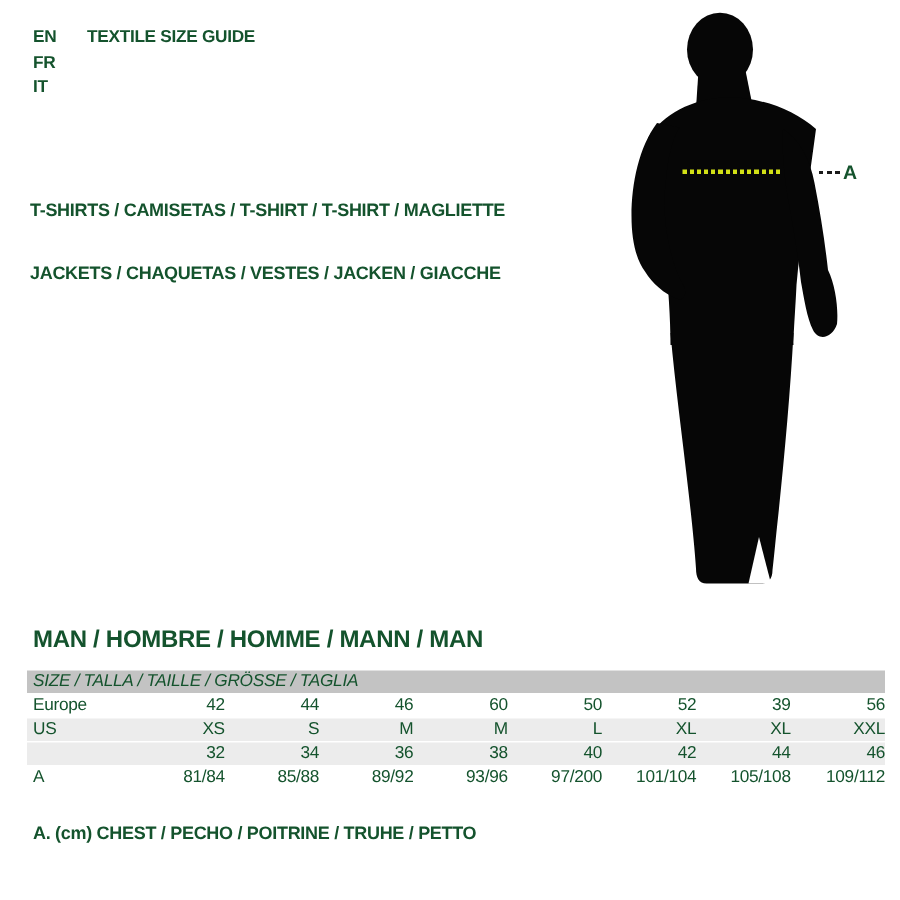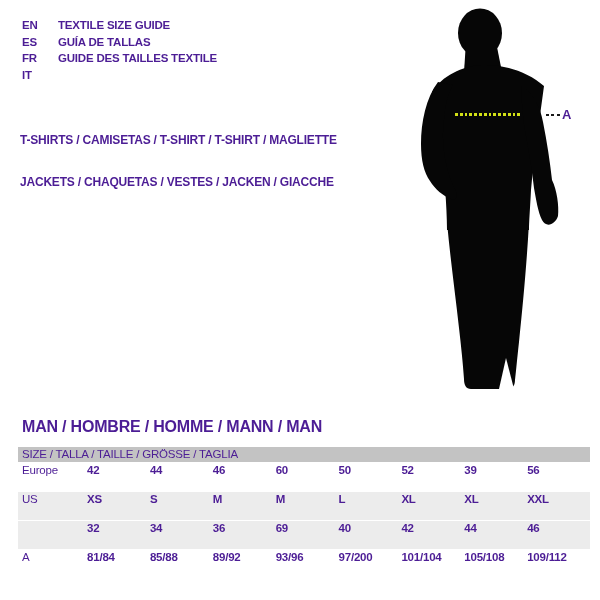--- a/index.html
+++ b/index.html
@@ -1,18 +1,18 @@
 <!DOCTYPE html>
 <html><head>
 <meta charset="utf-8">
 <style>
   html,body { margin:0; padding:0; background:#fff; }
   #stage {
     position:relative; width:600px; height:600px; background:#ffffff;
-    font-family:"Liberation Sans", sans-serif; color:#4c1d95; overflow:hidden;
+    font-family:"Liberation Sans", sans-serif; color:#14532d; overflow:hidden;
   }
   
   .lang-list { position:absolute; left:22px; top:17px; }
   .lang-row { display:flex; height:16.6px; align-items:center;
               font-weight:700; font-size:11.5px; letter-spacing:-0.2px; }
   .lang-code { width:36px; }
   
   .cats { position:absolute; left:20px; top:107px; }
   .cat-line { height:19px; display:flex; align-items:center;
               font-weight:700; font-size:12px; letter-spacing:-0.2px;margin-top:23px; }
@@ -23,44 +23,39 @@
     background-image:repeating-linear-gradient(90deg,#1a1a1a 0 3px, transparent 3px 5.5px); }
   .measure-label { position:absolute; left:562px; top:107px;
     font-weight:700; font-size:13px; letter-spacing:-0.2px; }
   
   .section-title { position:absolute; left:22px; top:418px;
     font-weight:700; font-size:16px; letter-spacing:-0.2px; }
   
   .size-table { position:absolute; left:18px; top:447px; width:572px;
     font-size:11.5px; letter-spacing:-0.2px; }
   .t-header { height:15px; line-height:15px; padding-left:4px; }
-  .t-row { display:flex; height:28px; line-height:15px; margin-top:1px; }
+  .t-row { display:flex; height:15px; line-height:15px; margin-top:1px; }
   .t-label { width:65px; padding-left:4px; }
-  .t-cell { flex:1; text-align:left;font-weight:bold; }
+  .t-cell { flex:1; text-align:right; }
   
   .footnote { position:absolute; left:22px; top:548px;
     font-weight:700; font-size:12px; letter-spacing:-0.2px; }
 </style>
 </head>
 <body>
 
 <div id="stage">
 
   <div class="lang-list">
     <div class="lang-row">
       <span class="lang-code">EN</span>
       <span class="lang-label">TEXTILE SIZE GUIDE</span>
     </div>
     <div class="lang-row">
-      <span class="lang-code">ES</span>
-      <span class="lang-label">GUÍA DE TALLAS</span>
-    </div>
-    <div class="lang-row">
       <span class="lang-code">FR</span>
-      <span class="lang-label">GUIDE DES TAILLES TEXTILE</span>
     </div>
     <div class="lang-row">
       <span class="lang-code">IT</span>
     </div>
   </div>
 
   <div class="cats">
     <div class="cat-line">T-SHIRTS / CAMISETAS / T-SHIRT / T-SHIRT / MAGLIETTE</div>
     <div class="cat-line">JACKETS / CHAQUETAS / VESTES / JACKEN / GIACCHE</div>
   </div>
@@ -77,21 +72,21 @@
     <path fill="#ffffff" d="M79,381 L86,350 L94,381 Z"></path>
   </svg>
 
   <div class="measure-dots" style="background-image: repeating-linear-gradient(90deg, rgb(210, 224, 22) 0px, rgb(210, 224, 22) 2.8px, transparent 2.8px, transparent 4.8px);"></div>
   <div class="measure-dash"></div>
   <div class="measure-label">A</div>
 
   <div class="section-title">MAN / HOMBRE / HOMME / MANN / MAN</div>
 
   <div class="size-table">
-    <div class="t-header" style="background: rgb(195, 195, 195);">SIZE / TALLA / TAILLE / GRÖSSE / TAGLIA</div>
+    <div class="t-header" style="background: rgb(195, 195, 195); font-style: italic;">SIZE / TALLA / TAILLE / GRÖSSE / TAGLIA</div>
 
     <div class="t-row">
       <div class="t-label">Europe</div>
       <div class="t-cell">42</div>
       <div class="t-cell">44</div>
       <div class="t-cell">46</div>
       <div class="t-cell">60</div>
       <div class="t-cell">50</div>
       <div class="t-cell">52</div>
       <div class="t-cell">39</div>
@@ -108,34 +103,35 @@
       <div class="t-cell">XL</div>
       <div class="t-cell">XL</div>
       <div class="t-cell">XXL</div>
     </div>
 
     <div class="t-row" style="background: rgb(236, 236, 236);">
       <div class="t-label"></div>
       <div class="t-cell">32</div>
       <div class="t-cell">34</div>
       <div class="t-cell">36</div>
-      <div class="t-cell">69</div>
+      <div class="t-cell">38</div>
       <div class="t-cell">40</div>
       <div class="t-cell">42</div>
       <div class="t-cell">44</div>
       <div class="t-cell">46</div>
     </div>
 
     <div class="t-row">
       <div class="t-label">A</div>
       <div class="t-cell">81/84</div>
       <div class="t-cell">85/88</div>
       <div class="t-cell">89/92</div>
       <div class="t-cell">93/96</div>
       <div class="t-cell">97/200</div>
       <div class="t-cell">101/104</div>
       <div class="t-cell">105/108</div>
       <div class="t-cell">109/112</div>
     </div>
   </div>
 
+  <div class="footnote">A. (cm) CHEST / PECHO / POITRINE / TRUHE / PETTO</div>
 
 </div>
 
 </body></html>

